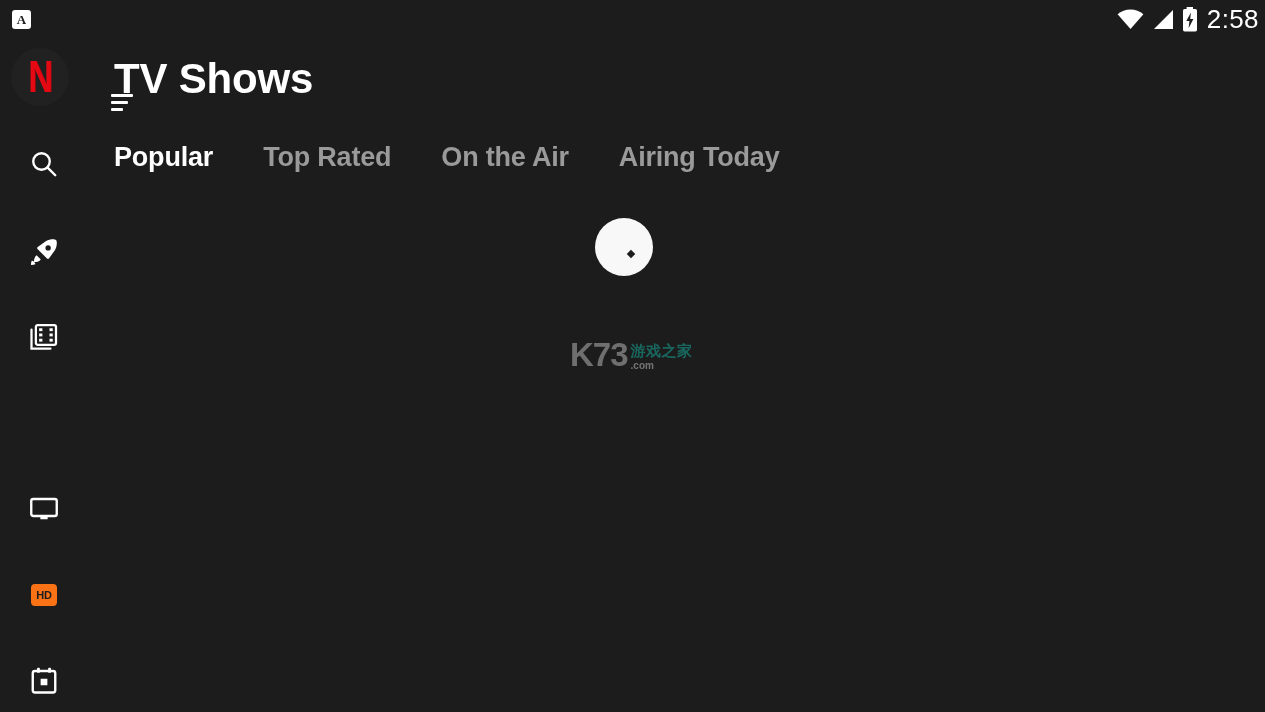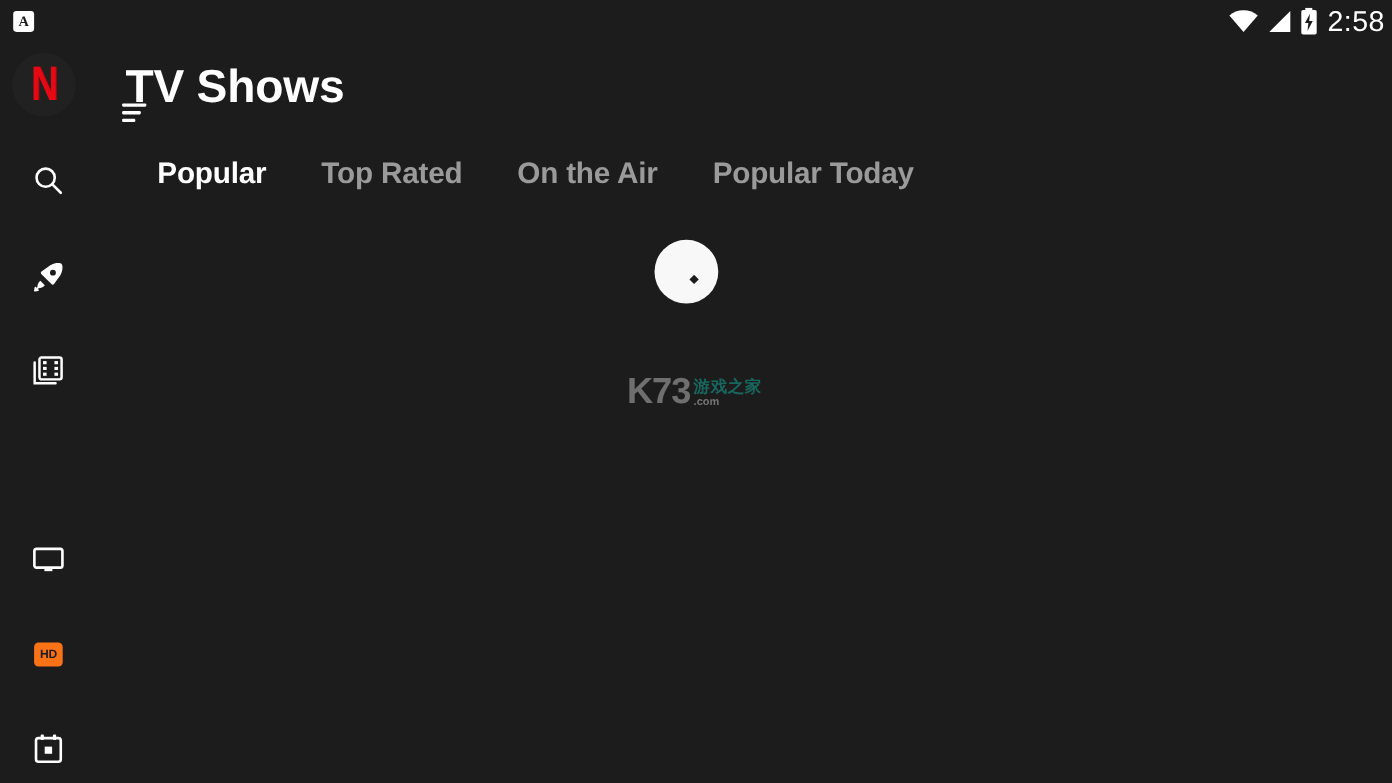--- a/index.html
+++ b/index.html
@@ -164,21 +164,21 @@
     color: #9a9a9a;
     white-space: nowrap;
     padding: 4px 0;
     margin-right: 50px;
     letter-spacing: -0.2px;
     background: none;
     border: none;
     font-family: "Liberation Sans", sans-serif;
     cursor: pointer;
   }
-  .tab.active { color: #ffffff; margin-left: 29px; }
+  .tab.active { color: #ffffff; }
 
   
   .spinner-wrap {
     position: absolute;
     left: 507px;
     top: 180px;
     width: 58px;
     height: 58px;
   }
   .spinner {
@@ -349,21 +349,21 @@
   <div class="menu-overlay">
     <span></span>
     <span></span>
     <span></span>
   </div>
 
   <nav class="tabs">
     <button class="tab active">Popular</button>
     <button class="tab">Top Rated</button>
     <button class="tab">On the Air</button>
-    <button class="tab">Popular Today</button>
+    <button class="tab">Airing Today</button>
   </nav>
 
   <div class="spinner-wrap">
     <div class="spinner"></div>
   </div>
 
   <div class="watermark">
     <span class="wm-k73">K73</span>
     <span class="wm-right">
       <span class="wm-cn">游戏之家</span>

